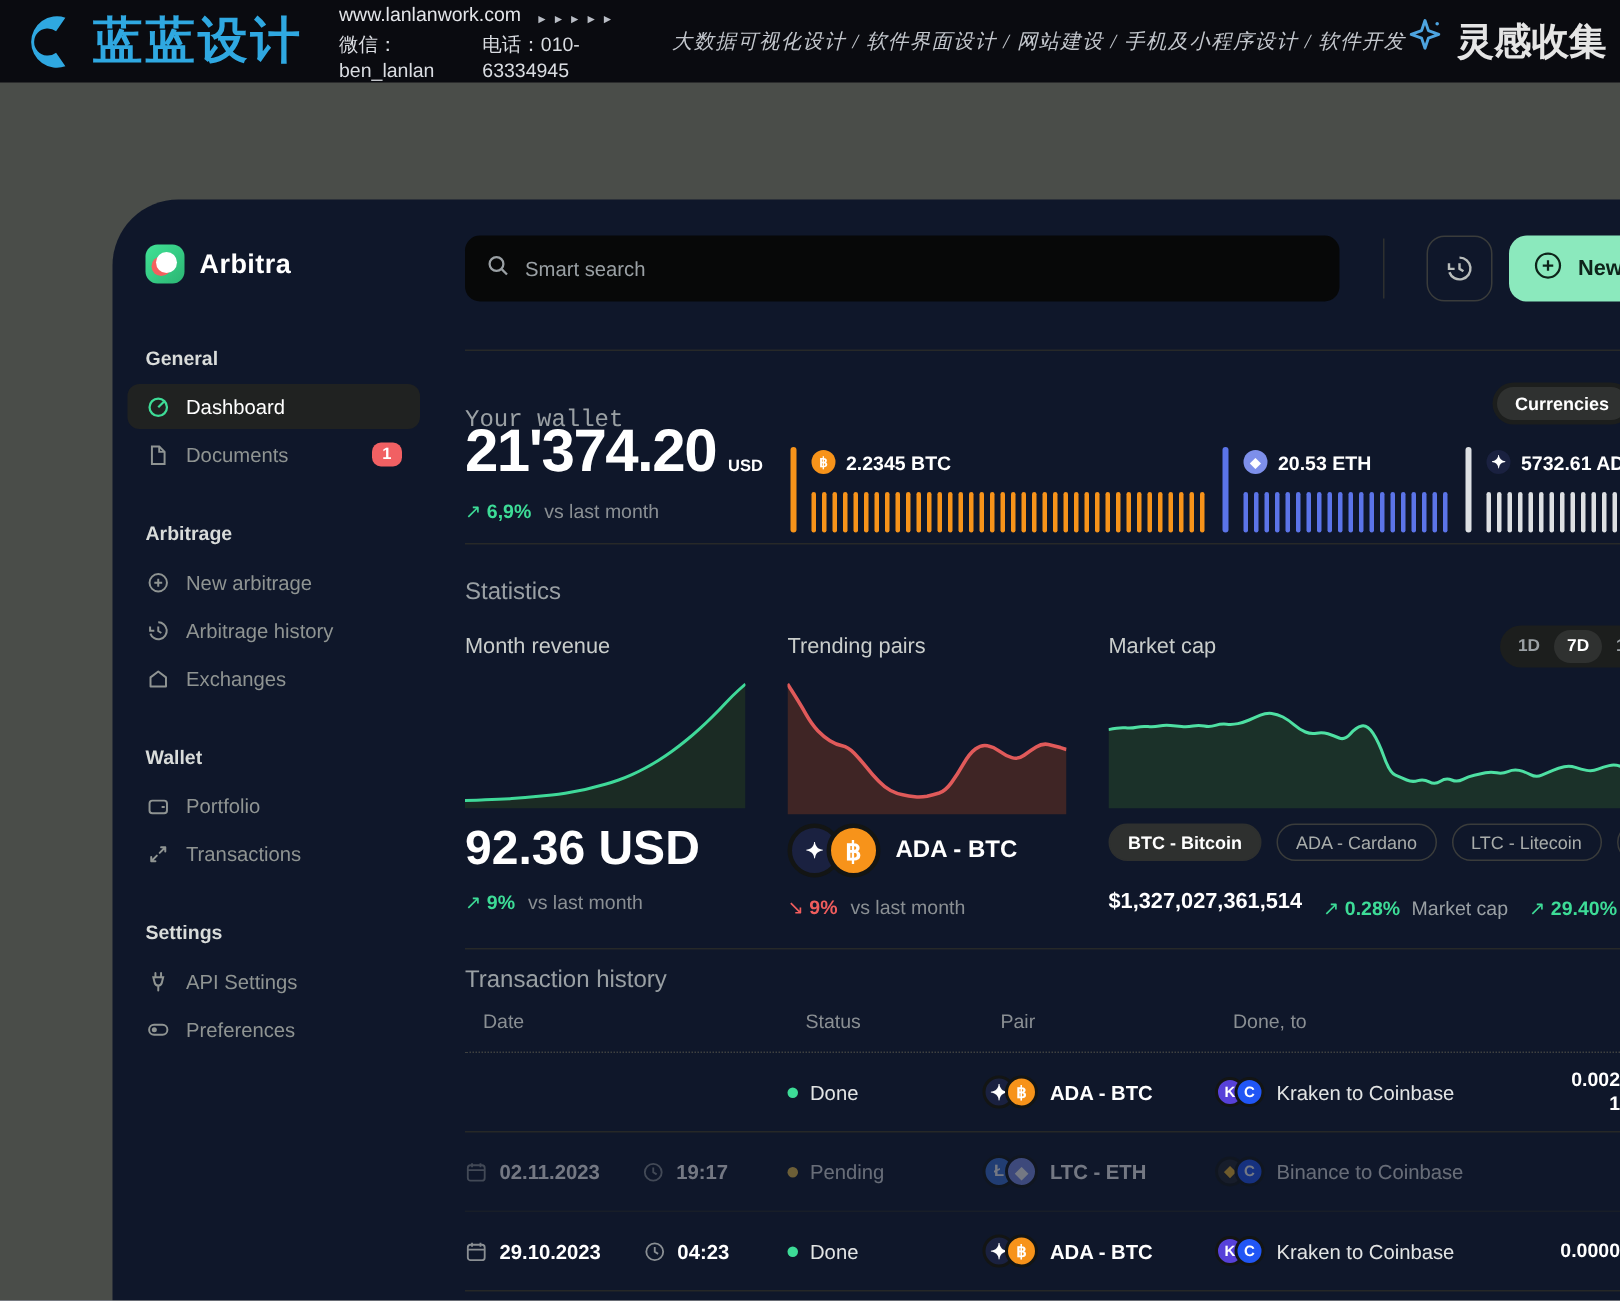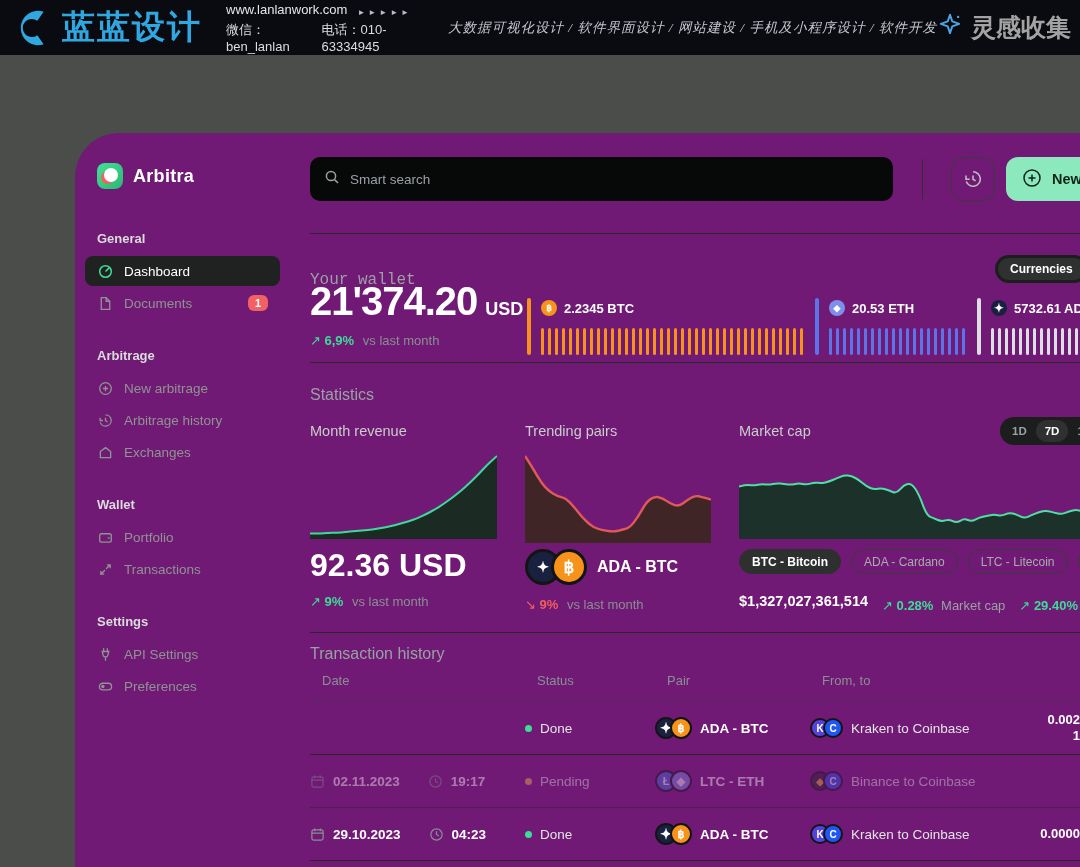--- a/index.html
+++ b/index.html
@@ -10,26 +10,26 @@
   .banner { position:absolute; left:0; top:0; width:1080px; height:55px; background:#0a0b10;
             display:flex; align-items:center; padding:0 14px; }
   .brand-mark { display:flex; align-items:center; }
   .brand-text { font-size:33px; font-weight:700; color:#2FA8E1; letter-spacing:2px; margin-left:6px; white-space:nowrap; }
   .contact { margin-left:24px; display:flex; flex-direction:column; gap:4px; }
   .contact .line1 { display:flex; align-items:flex-end; gap:10px; font-size:13px; color:#e4e6ea; }
   .contact .arrows { font-size:8px; letter-spacing:3px; color:#b9bdc5; }
   .contact .line2 { display:flex; gap:20px; font-size:13px; color:#dadde2; }
   .services { margin-left:36px; font-family:"Liberation Serif", serif; font-style:italic;
               font-size:13.5px; color:#c3c7cd; white-space:nowrap; letter-spacing:1px; }
-  .collect { margin-left:auto; display:flex; align-items:center; gap:8px; color:#a3a3a3;
+  .collect { margin-left:auto; display:flex; align-items:center; gap:8px; color:#e5e5e5;
              font-family:"Liberation Serif", serif; font-weight:700; font-size:25px; white-space:nowrap; }
 
   
   .app { position:absolute; left:75px; top:133px; width:1005px; height:734px;
-         background:#701a75; border-radius:44px 0 0 0; overflow:hidden; color:#e8eaea; }
+         background:#0f172a; border-radius:44px 0 0 0; overflow:hidden; color:#e8eaea; }
 
   
   .sidebar { position:absolute; left:0; top:0; bottom:0; width:215px; padding:30px 10px 0 10px; }
   .logo-row { display:flex; align-items:center; gap:10px; margin:0 0 42px 12px; }
   .logo-mark { position:relative; width:26px; height:26px; border-radius:8px;
                background:linear-gradient(135deg,#41E296,#2BB673); }
   .logo-mark::before { content:""; position:absolute; left:4px; top:8px; width:13px; height:13px;
                background:#F4605F; border-radius:50%; }
   .logo-mark::after { content:""; position:absolute; left:7px; top:5px; width:14px; height:14px;
                background:#fff; border-radius:50%; }
@@ -58,21 +58,21 @@
               border:1px solid #3a3c3b; background:transparent; color:#b9bdbb;
               display:flex; align-items:center; justify-content:center; cursor:pointer; }
   .new-btn { position:absolute; left:716px; top:24px; width:140px; height:44px; border-radius:12px;
              background:#8BE9BD; color:#0e241a; border:none; display:flex; align-items:center;
              gap:10px; padding:0 16px; font-size:14.5px; font-weight:700; cursor:pointer; white-space:nowrap; }
 
   
   .w-title { position:absolute; left:20px; top:138px; font-size:16px; color:#9aa0a4;font-family:Liberation Mono, monospace; }
   .w-balance { position:absolute; left:20px; top:146px; display:flex; align-items:baseline; gap:8px; }
   .w-balance .big { font-size:40px; font-weight:700; color:#fff; letter-spacing:-1px; }
-  .w-balance .cur { font-size:18px; font-weight:700; color:#fff; }
+  .w-balance .cur { font-size:11px; font-weight:700; color:#fff; }
   .w-change { position:absolute; left:20px; top:200px; }
   .chg { font-size:13px; }
   .chg .pct { font-weight:700; }
   .chg.up .arrow, .chg.up .pct { color:#3DDC97; }
   .chg.down .arrow, .chg.down .pct { color:#F05D5D; }
   .chg .note { color:#8a8f93; margin-left:5px; }
   .holdings { position:absolute; left:237px; top:165px; display:flex; gap:12px; white-space:nowrap; }
   .holding { display:flex; gap:10px; }
   .lead { width:4px; height:57px; border-radius:2px; }
   .hold-body { display:flex; flex-direction:column; justify-content:space-between; }
@@ -498,21 +498,21 @@
         </div>
       </div>
 
       <div class="hr" style="top:499px"></div>
 
       <div class="t-title">Transaction history</div>
       <div class="t-head">
         <span style="left:0">Date</span>
         <span style="left:215px">Status</span>
         <span style="left:345px">Pair</span>
-        <span style="left:500px">From, to</span>
+        <span style="left:500px">Done, to</span>
       </div>
       <div class="t-rows">
 
         <div class="t-row">
           <div class="c c-status">
               <span class="dot done"></span>
             <span class="t-txt">Done</span>
             </div>
           <div class="c c-pair">
             <span class="coinstack sm2">

